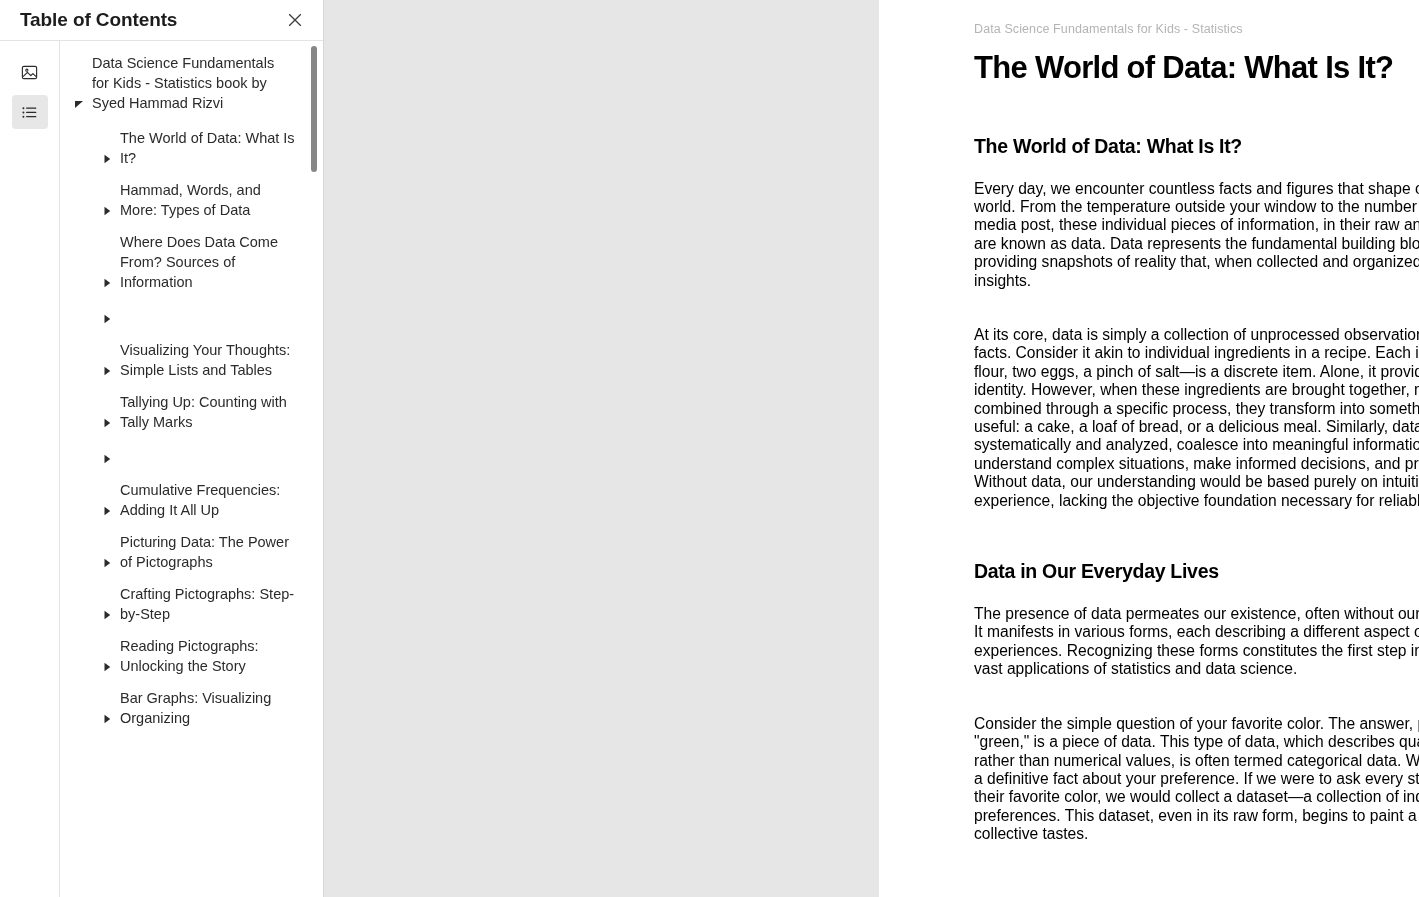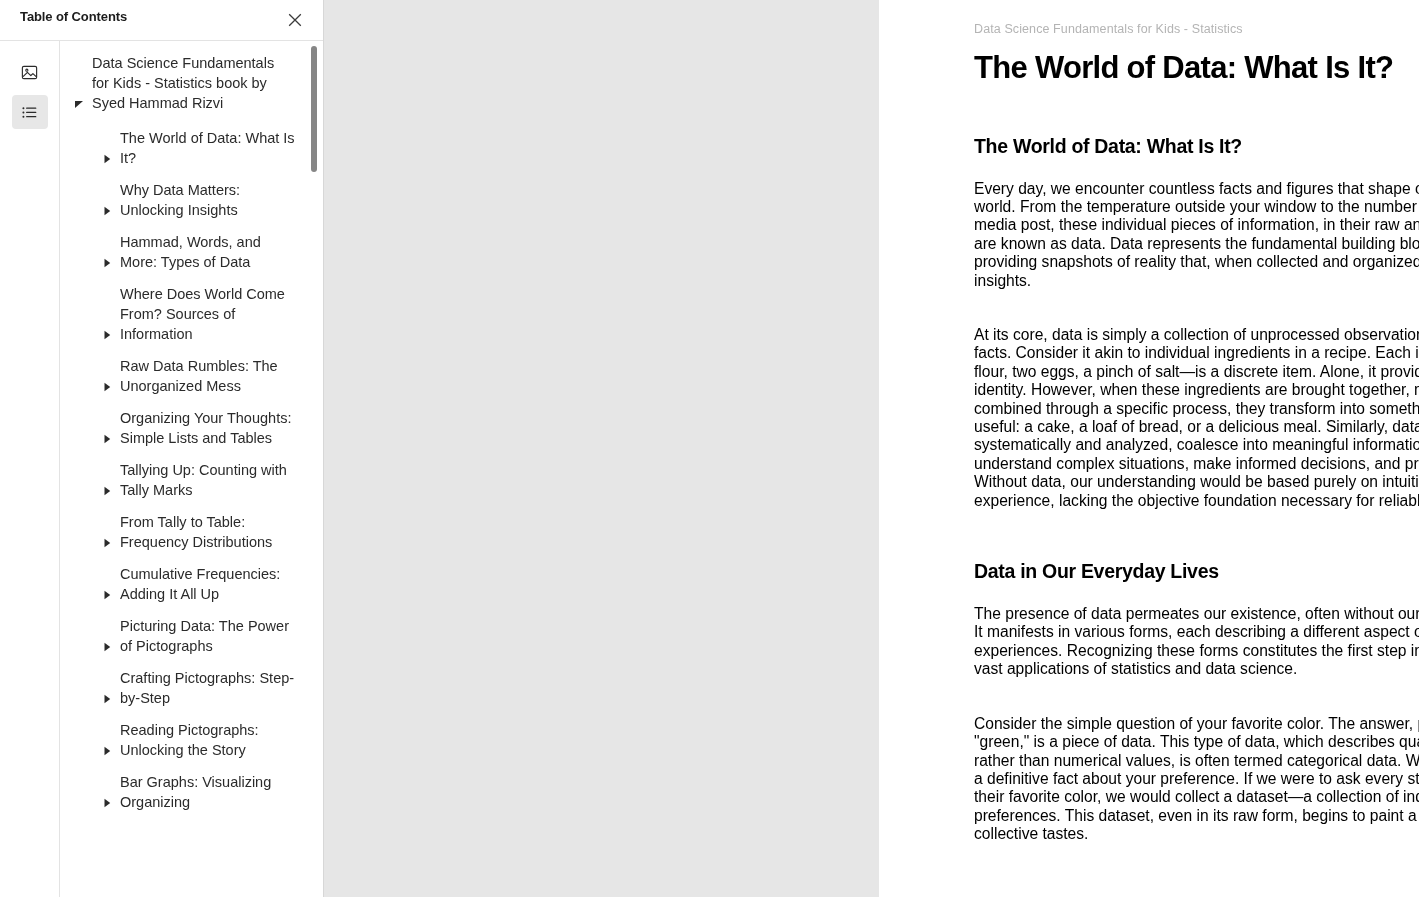--- a/index.html
+++ b/index.html
@@ -36,21 +36,21 @@
     height: 41px;
     min-height: 41px;
     border-bottom: 1px solid #e3e3e3;
     background: #ffffff;
   }
 
   #toc-title {
     position: absolute;
     left: 20px;
     top: 9px;
-    font-size: 13px;
+    font-size: 19px;
     font-weight: bold;
     color: #1c1c1c;
     letter-spacing: -0.1px;
   }
 
   #toc-close {
     position: absolute;
     right: 12px;
     top: 5px;
     width: 32px;
@@ -278,69 +278,59 @@
                   </svg></span>
               </span>
               <span class="node-label">The World of Data: What Is It?</span>
             </div>
             <div class="tree-node child">
               <span class="twisty">
                 <span><svg width="10" height="10" viewBox="0 0 10 10">
                     <path d="M2.5 0.8 L8.2 5 L2.5 9.2 Z" fill="#2b2b2b"></path>
                   </svg></span>
               </span>
-              <span class="node-label">Why Data Matters: Unlocking Insights</span>
-            </div>
-            <div class="tree-node child">
-              <span class="twisty">
-                <span><svg width="10" height="10" viewBox="0 0 10 10">
-                    <path d="M2.5 0.8 L8.2 5 L2.5 9.2 Z" fill="#2b2b2b"></path>
-                  </svg></span>
-              </span>
               <span class="node-label">Hammad, Words, and More: Types of Data</span>
             </div>
             <div class="tree-node child">
               <span class="twisty">
                 <span><svg width="10" height="10" viewBox="0 0 10 10">
                     <path d="M2.5 0.8 L8.2 5 L2.5 9.2 Z" fill="#2b2b2b"></path>
                   </svg></span>
               </span>
-              <span class="node-label">Where Does World Come From? Sources of Information</span>
-            </div>
-            <div class="tree-node child">
-              <span class="twisty">
-                <span><svg width="10" height="10" viewBox="0 0 10 10">
-                    <path d="M2.5 0.8 L8.2 5 L2.5 9.2 Z" fill="#2b2b2b"></path>
-                  </svg></span>
-              </span>
-              <span class="node-label">Raw Data Rumbles: The Unorganized Mess</span>
-            </div>
-            <div class="tree-node child">
-              <span class="twisty">
-                <span><svg width="10" height="10" viewBox="0 0 10 10">
-                    <path d="M2.5 0.8 L8.2 5 L2.5 9.2 Z" fill="#2b2b2b"></path>
-                  </svg></span>
-              </span>
-              <span class="node-label">Organizing Your Thoughts: Simple Lists and Tables</span>
+              <span class="node-label">Where Does Data Come From? Sources of Information</span>
+            </div>
+            <div class="tree-node child">
+              <span class="twisty">
+                <span><svg width="10" height="10" viewBox="0 0 10 10">
+                    <path d="M2.5 0.8 L8.2 5 L2.5 9.2 Z" fill="#2b2b2b"></path>
+                  </svg></span>
+              </span>
+            </div>
+            <div class="tree-node child">
+              <span class="twisty">
+                <span><svg width="10" height="10" viewBox="0 0 10 10">
+                    <path d="M2.5 0.8 L8.2 5 L2.5 9.2 Z" fill="#2b2b2b"></path>
+                  </svg></span>
+              </span>
+              <span class="node-label">Visualizing Your Thoughts: Simple Lists and Tables</span>
             </div>
             <div class="tree-node child">
               <span class="twisty">
                 <span><svg width="10" height="10" viewBox="0 0 10 10">
                     <path d="M2.5 0.8 L8.2 5 L2.5 9.2 Z" fill="#2b2b2b"></path>
                   </svg></span>
               </span>
               <span class="node-label">Tallying Up: Counting with Tally Marks</span>
             </div>
             <div class="tree-node child">
               <span class="twisty">
                 <span><svg width="10" height="10" viewBox="0 0 10 10">
                     <path d="M2.5 0.8 L8.2 5 L2.5 9.2 Z" fill="#2b2b2b"></path>
                   </svg></span>
               </span>
-              <span class="node-label">From Tally to Table: Frequency Distributions</span>
             </div>
             <div class="tree-node child">
               <span class="twisty">
                 <span><svg width="10" height="10" viewBox="0 0 10 10">
                     <path d="M2.5 0.8 L8.2 5 L2.5 9.2 Z" fill="#2b2b2b"></path>
                   </svg></span>
               </span>
               <span class="node-label">Cumulative Frequencies: Adding It All Up</span>
             </div>
             <div class="tree-node child">

